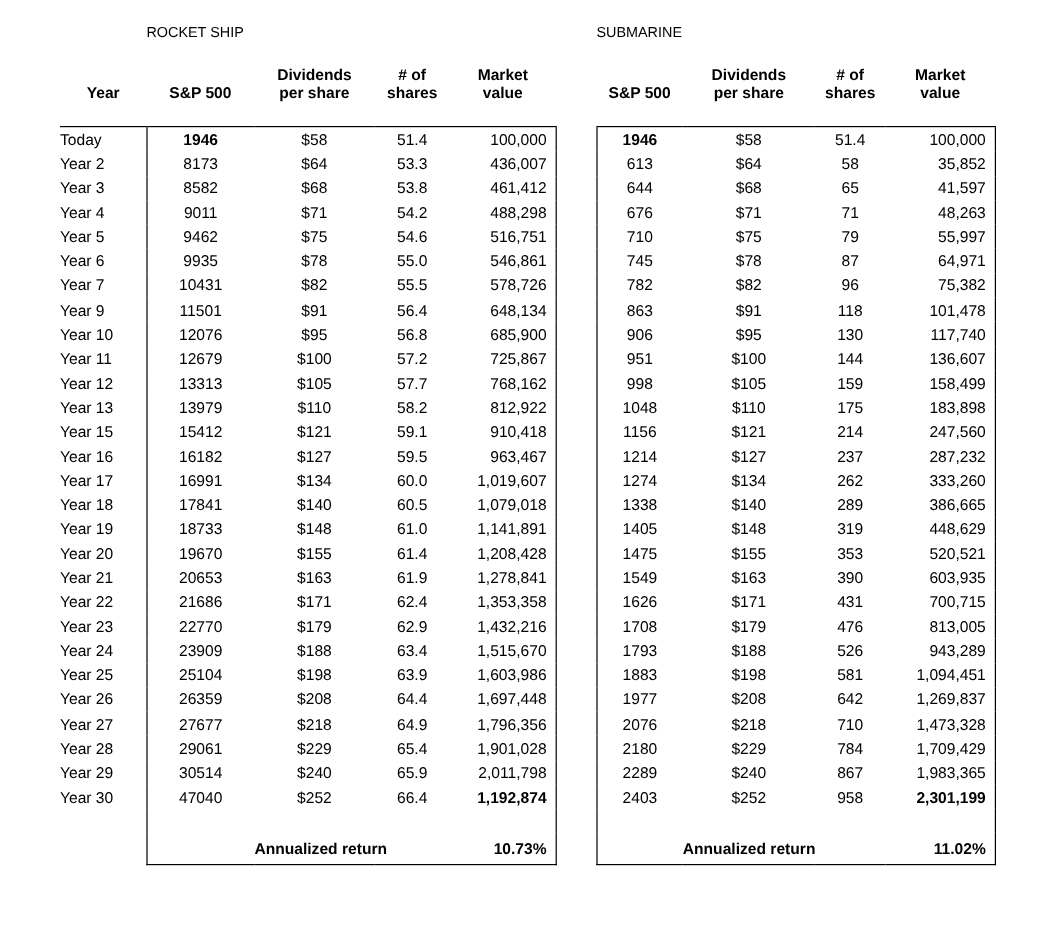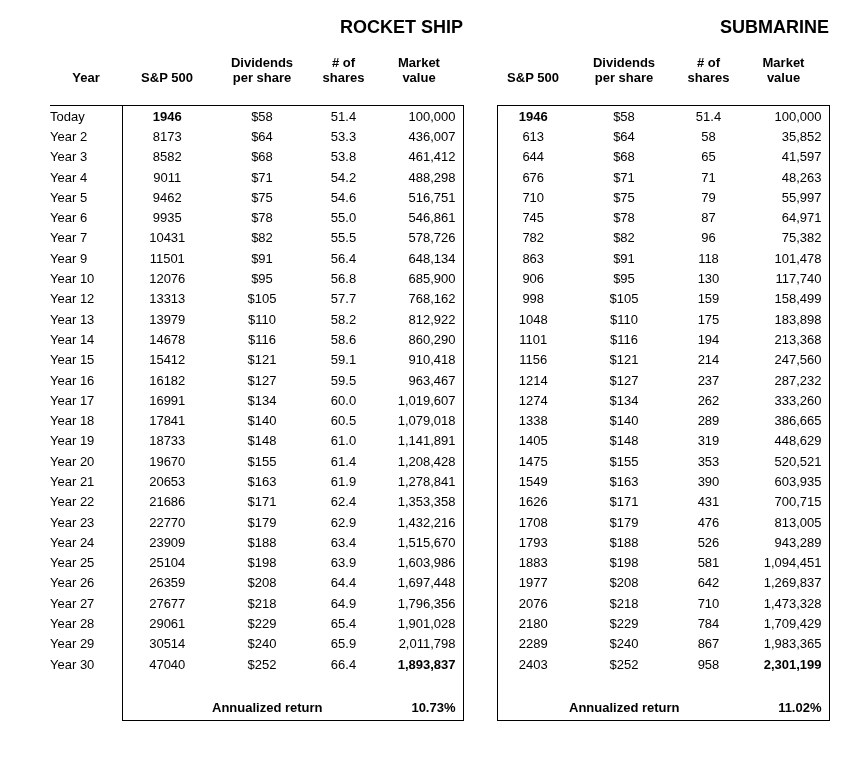--- a/index.html
+++ b/index.html
@@ -17,21 +17,21 @@
     margin: 12px 0 0 50px;
   }
   td {
     padding: 0;
     height: 20.3px;
     vertical-align: middle;
     overflow: hidden;
     white-space: nowrap;
   }
   .title-row td { height: 30px; vertical-align: middle; }
-  .title { font-weight: bold; text-align: right; font-size: 18px; }
+  .title { font-weight: normal; text-align: left; font-size: 12px; }
   .header-row td { height: 44px; vertical-align: bottom; padding-bottom: 19px; }
   .hd { font-weight: bold; text-align: center; white-space: pre-line; line-height: 1.15; }
   .hb { border-bottom: 1.5px solid #000; }
   .bl { border-left: 1.5px solid #000; }
   .br { border-right: 1.5px solid #000; }
   .bb { border-bottom: 1.5px solid #000; }
   .c-year { text-align: left; }
   .c-num  { text-align: center; }
   .c-mv   { text-align: right; padding-right: 7px; }
   .b { font-weight: bold; }
@@ -186,20 +186,32 @@
         <td class="c-num">$95</td>
         <td class="c-num">56.8</td>
         <td class="c-mv br">685,900</td>
         <td class=""></td>
         <td class="c-num bl">906</td>
         <td class="c-num">$95</td>
         <td class="c-num">130</td>
         <td class="c-mv br">117,740</td>
       </tr>
       <tr>
+        <td class="c-year">Year 11</td>
+        <td class="c-num bl">12679</td>
+        <td class="c-num">$100</td>
+        <td class="c-num">57.2</td>
+        <td class="c-mv br">725,867</td>
+        <td class=""></td>
+        <td class="c-num bl">951</td>
+        <td class="c-num">$100</td>
+        <td class="c-num">144</td>
+        <td class="c-mv br">136,607</td>
+      </tr>
+      <tr>
         <td class="c-year">Year 12</td>
         <td class="c-num bl">13313</td>
         <td class="c-num">$105</td>
         <td class="c-num">57.7</td>
         <td class="c-mv br">768,162</td>
         <td class=""></td>
         <td class="c-num bl">998</td>
         <td class="c-num">$105</td>
         <td class="c-num">159</td>
         <td class="c-mv br">158,499</td>
@@ -210,32 +222,20 @@
         <td class="c-num">$110</td>
         <td class="c-num">58.2</td>
         <td class="c-mv br">812,922</td>
         <td class=""></td>
         <td class="c-num bl">1048</td>
         <td class="c-num">$110</td>
         <td class="c-num">175</td>
         <td class="c-mv br">183,898</td>
       </tr>
       <tr>
-        <td class="c-year">Year 14</td>
-        <td class="c-num bl">14678</td>
-        <td class="c-num">$116</td>
-        <td class="c-num">58.6</td>
-        <td class="c-mv br">860,290</td>
-        <td class=""></td>
-        <td class="c-num bl">1101</td>
-        <td class="c-num">$116</td>
-        <td class="c-num">194</td>
-        <td class="c-mv br">213,368</td>
-      </tr>
-      <tr>
         <td class="c-year">Year 15</td>
         <td class="c-num bl">15412</td>
         <td class="c-num">$121</td>
         <td class="c-num">59.1</td>
         <td class="c-mv br">910,418</td>
         <td class=""></td>
         <td class="c-num bl">1156</td>
         <td class="c-num">$121</td>
         <td class="c-num">214</td>
         <td class="c-mv br">247,560</td>
@@ -406,21 +406,21 @@
         <td class="c-num bl">2289</td>
         <td class="c-num">$240</td>
         <td class="c-num">867</td>
         <td class="c-mv br">1,983,365</td>
       </tr>
       <tr>
         <td class="c-year">Year 30</td>
         <td class="c-num bl">47040</td>
         <td class="c-num">$252</td>
         <td class="c-num">66.4</td>
-        <td class="c-mv br b">1,893,837</td>
+        <td class="c-mv br b">1,192,874</td>
         <td class=""></td>
         <td class="c-num bl">2403</td>
         <td class="c-num">$252</td>
         <td class="c-num">958</td>
         <td class="c-mv br b">2,301,199</td>
       </tr>
     </tbody>
 
   <tbody>
     <tr class="gap-row">

